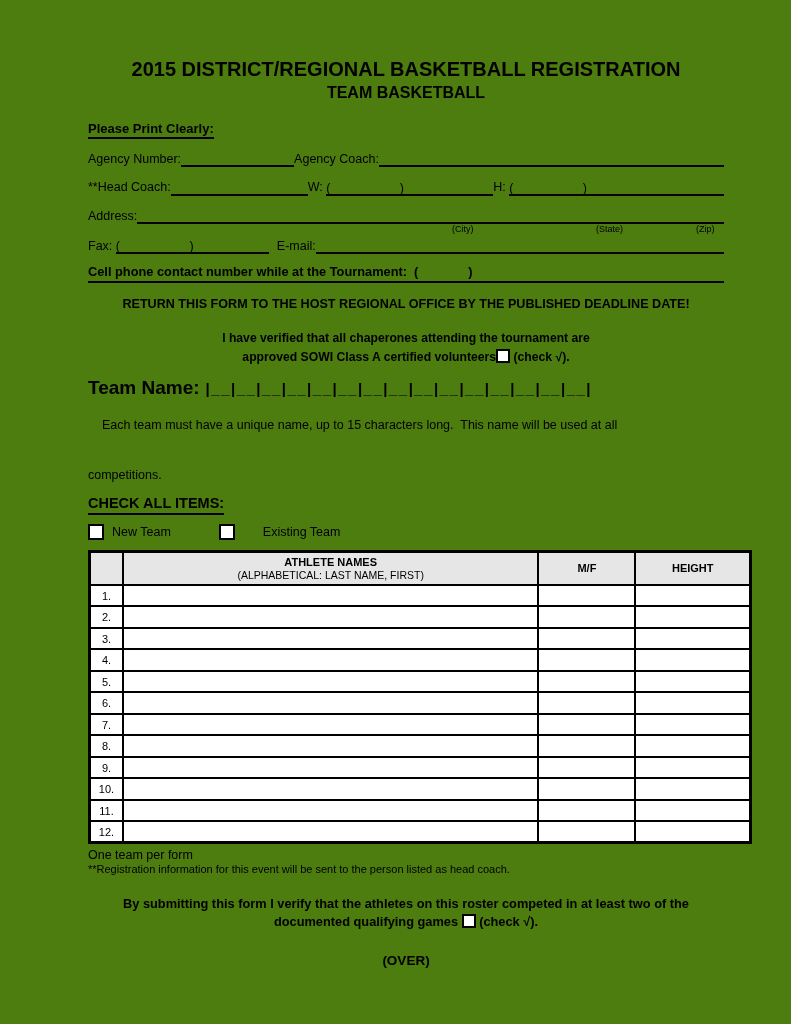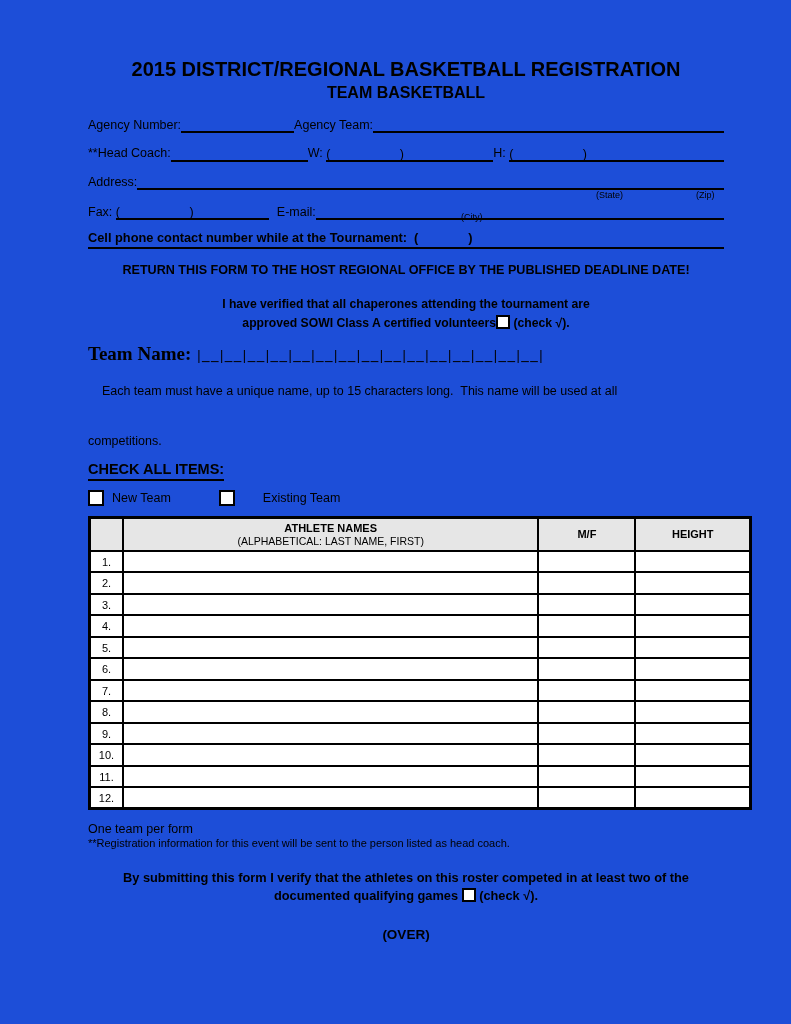--- a/index.html
+++ b/index.html
@@ -1,18 +1,18 @@
 <!DOCTYPE html>
 <html><head>
 <meta charset="utf-8">
 <style>
   * { margin:0; padding:0; box-sizing:border-box; }
   html,body { background:#ffffff; }
   .page {
-    width:791px; height:1024px; background:#1d4ed8; color:#000;
+    width:791px; height:1024px; background:#4d7c0f; color:#000;
     font-family:"Liberation Sans", sans-serif;
     padding:58px 67px 0 88px; position:relative; overflow:hidden;
   }
   .title { text-align:center; font-weight:bold; font-size:20px; line-height:1.15; }
   .subtitle { text-align:center; font-weight:bold; font-size:16px; margin-top:3px; }
 
   .print-clearly { margin-top:19px; font-size:13px; }
   .bu { font-weight:bold; border-bottom:2px solid #000; padding-bottom:1px; }
 
   .fline { display:flex; align-items:flex-end; font-size:12.5px; line-height:1.3; }
@@ -22,74 +22,77 @@
   .pre { white-space:pre; }
   .mt-agency { margin-top:15px; }
   .mt-std { margin-top:12px; }
   .gap8 { width:8px; }
   .w115 { width:113px; }
   .w165 { width:167px; }
   .w150 { width:153px; }
 
   .csz { position:relative; height:11px; font-size:9px; }
   .csz span { position:absolute; top:0; }
-  .csz .city { left:373px;margin-top:22px; } .csz .state { left:508px; } .csz .zip { left:608px; }
+  .csz .city { left:364px; } .csz .state { left:508px; } .csz .zip { left:608px; }
 
   .cell-line { margin-top:10px; border-bottom:2px solid #000; font-weight:bold;
     font-size:12.8px; padding-bottom:2px; display:flex; align-items:baseline; }
 
   .center-b { text-align:center; font-weight:bold; }
   .return-notice { margin-top:14px; font-size:12.6px; }
   .chap1 { margin-top:20px; font-size:12.2px; }
   .chap2 { margin-top:4px; font-size:12.2px; }
 
   .cb { display:inline-block; width:14px; height:14px; border:2px solid #000;
     vertical-align:-2px; background:#fff; }
   .cb-lg { width:16px; height:16px; vertical-align:-3px; }
 
-  .team-line { margin-top:13px; display:flex; align-items:baseline;font-family:Liberation Serif, serif; }
+  .team-line { margin-top:13px; display:flex; align-items:baseline; }
   .team-label { font-weight:bold; font-size:19px; }
   .team-boxes { font-weight:bold; font-size:15px; white-space:pre; margin-left:6px; letter-spacing:1.5px; }
   .desc { font-size:12.5px; margin-top:5px; white-space:pre-wrap; }
   .desc b { font-weight:normal; }
   .competitions { margin-top:22px; font-size:12.5px; }
 
   .check-heading { margin-top:13px; font-size:14.5px; }
   .check-heading .bu { padding-bottom:2px; }
   .cbrow { margin-top:13px; display:flex; align-items:center; font-size:12.5px; }
   .cbrow .t1 { margin-left:8px; } .cbrow .cb2 { margin-left:48px; } .cbrow .t2 { margin-left:28px; }
 
   table.roster { border-collapse:collapse; margin-top:10px; width:664px; border:3px solid #000; }
   .roster th, .roster td { border:2px solid #000; }
   .roster thead th { background:#e6e6e6; font-size:11px; line-height:1.2; padding:3px 0 2px 0; }
   .roster .h1 { font-weight:bold; }
   .roster .h2 { font-weight:normal; font-size:10.5px; }
   .roster tbody td { height:21.5px; font-size:11px; background:#fff; }
   .roster td.num { text-align:center; }
   .c-num { width:30px; } .c-name { width:372px; } .c-mf { width:87px; } .c-h { width:103px; }
 
-  .one-team { margin-top:12px; font-size:12.5px; }
+  .one-team { margin-top:4px; font-size:12.5px; }
   .reg-info { margin-top:1px; font-size:11px; }
   .verify1 { margin-top:21px; font-size:12.8px; }
   .verify2 { margin-top:3px; font-size:12.8px; }
   .over { margin-top:24px; text-align:center; font-weight:bold; font-size:13.5px; }
 </style>
 </head>
 <body>
 
 <div class="page">
 
   <div class="title">2015 DISTRICT/REGIONAL BASKETBALL REGISTRATION</div>
   <div class="subtitle">TEAM BASKETBALL</div>
 
+  <div class="print-clearly">
+    <span class="bu">Please Print Clearly:</span>
+  </div>
 
   <div class="fline mt-agency">
     <span class="lbl">Agency Number:</span>
     <span class="blank w115"></span>
-    <span class="lbl">Agency Team:</span>
+    <span class="lbl">Agency Coach:</span>
     <span class="blank grow"></span>
   </div>
 
   <div class="fline mt-std">
     <span class="lbl">**Head Coach:</span>
     <span class="blank grow"></span>
     <span class="lbl">W:</span>
     <span class="lbl">&nbsp;</span>
     <span class="blank w165 pre">(                    )</span>
     <span class="lbl">H:</span>

